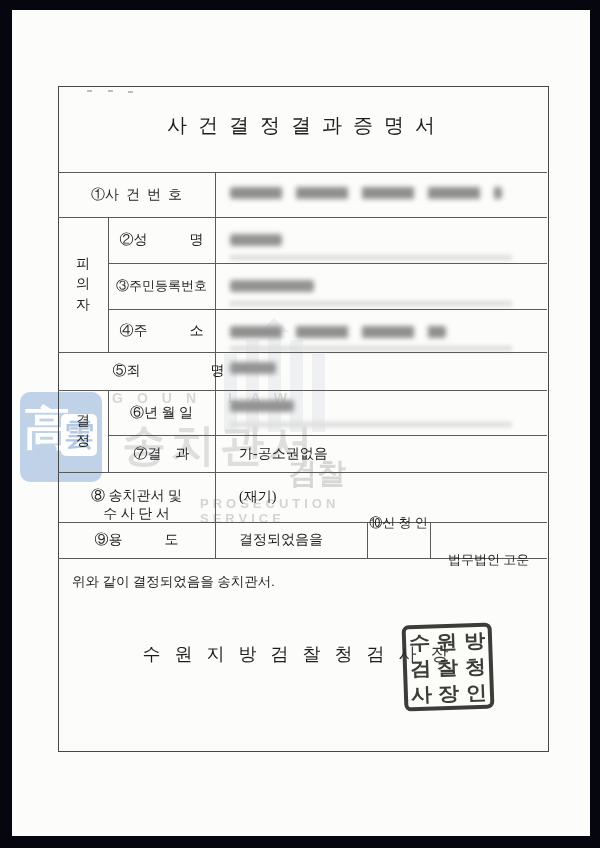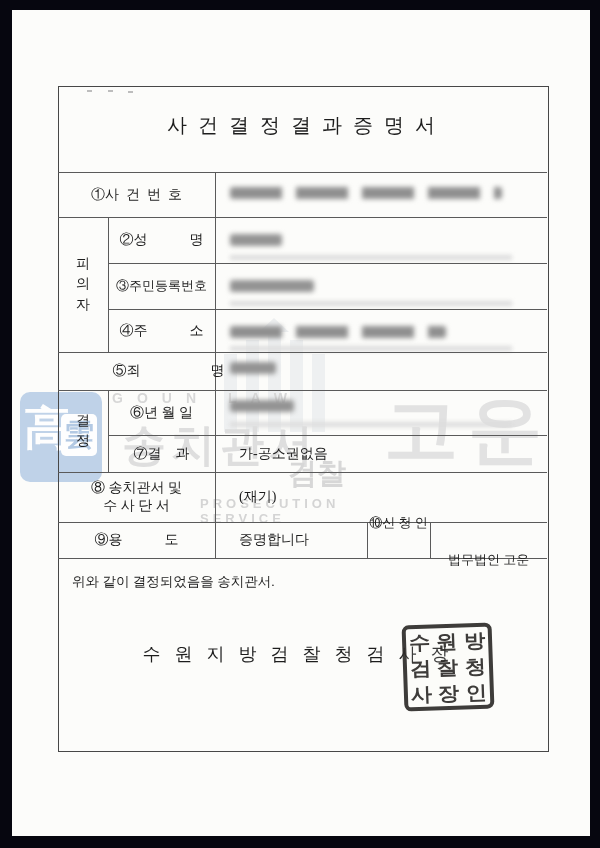--- a/index.html
+++ b/index.html
@@ -60,21 +60,21 @@
   .vl{width:1px;}
   
   .txt{z-index:4;color:#1d1d1d;display:flex;align-items:center;justify-content:center;
     font-size:14px;white-space:pre;}
   .txt.left{justify-content:flex-start;padding-left:12px;box-sizing:border-box;}
   .title{left:46px;top:80px;width:489px;height:70px;font-size:20px;letter-spacing:3px;font-weight:500;}
   .vgroup{flex-direction:column;line-height:1.45;}
   .statement{left:60px;top:556px;width:420px;height:32px;font-size:13.5px;justify-content:flex-start;}
   .signer{left:46px;top:622px;width:489px;height:44px;font-size:18px;letter-spacing:14px;}
   .small{font-size:13px;}
-  .twoline{flex-direction:column;line-height:1.3;}
+  .twoline{flex-direction:column;line-height:1.3;margin-top:8px;}
   
   .seal{z-index:5;left:391px;top:614px;width:90px;height:86px;border:4px solid #2e2c2a;
     border-radius:7px;transform:rotate(-2deg);opacity:.92;box-sizing:border-box;
     display:grid;grid-template-columns:repeat(3,1fr);grid-template-rows:repeat(3,1fr);
     align-items:center;justify-items:center;background:rgba(252,252,250,.15);}
   .seal span{font-size:19px;font-weight:bold;color:#2e2c2a;transform:scaleX(1.12);line-height:1;}
   .speck{z-index:4;background:#bdbdbd;height:2px;width:5px;}
 </style>
 </head>
 <body>
@@ -89,21 +89,20 @@
     <div class="bar b5"></div>
   </div>
   <div class="abs wm wm-logo">
     <span class="hanja-left">高</span>
     <span class="hanja-box">
         <span>雲</span>
       </span>
   </div>
   <div class="abs wm wm-gounlaw">GOUN LAW</div>
   <div class="abs wm wm-firm">송치관서</div>
-  <div class="abs wm wm-goun">고운</div>
   <div class="abs wm wm-geomchal">검찰</div>
   <div class="abs wm wm-service">PROSECUTION SERVICE</div>
 
   <div class="abs blob words b-case"></div>
   <div class="abs blob b-name"></div>
   <div class="abs blob b-rrn"></div>
   <div class="abs blob words b-addr"></div>
   <div class="abs blob b-crime"></div>
   <div class="abs blob b-date"></div>
   <div class="abs streak s1"></div>
@@ -155,21 +154,21 @@
   <div class="abs txt" style="left:96px;top:425px;width:107px;height:37px;">⑦결    과</div>
   <div class="abs txt left" style="left:215px;top:425px;width:220px;height:37px;">가-공소권없음</div>
 
   <div class="abs txt twoline" style="left:46px;top:462px;width:157px;height:50px;">
     <span>⑧ 송치관서 및</span>
     <span>수 사 단 서</span>
   </div>
   <div class="abs txt left" style="left:215px;top:462px;width:220px;height:50px;">(재기)</div>
 
   <div class="abs txt" style="left:46px;top:512px;width:157px;height:36px;">⑨용            도</div>
-  <div class="abs txt left" style="left:215px;top:512px;width:140px;height:36px;">증명합니다</div>
+  <div class="abs txt left" style="left:215px;top:512px;width:140px;height:36px;">결정되었음을</div>
   <div class="abs txt small" style="left:355px;top:495px;width:63px;height:36px;">⑩신 청 인</div>
   <div class="abs txt small" style="left:418px;top:532px;width:117px;height:36px;">법무법인 고운</div>
 
   <div class="abs txt statement">위와 같이 결정되었음을 송치관서.</div>
   <div class="abs txt signer">수원지방검찰청검사장</div>
 
   <div class="abs seal">
     <span>수</span>
     <span>원</span>
     <span>방</span>

